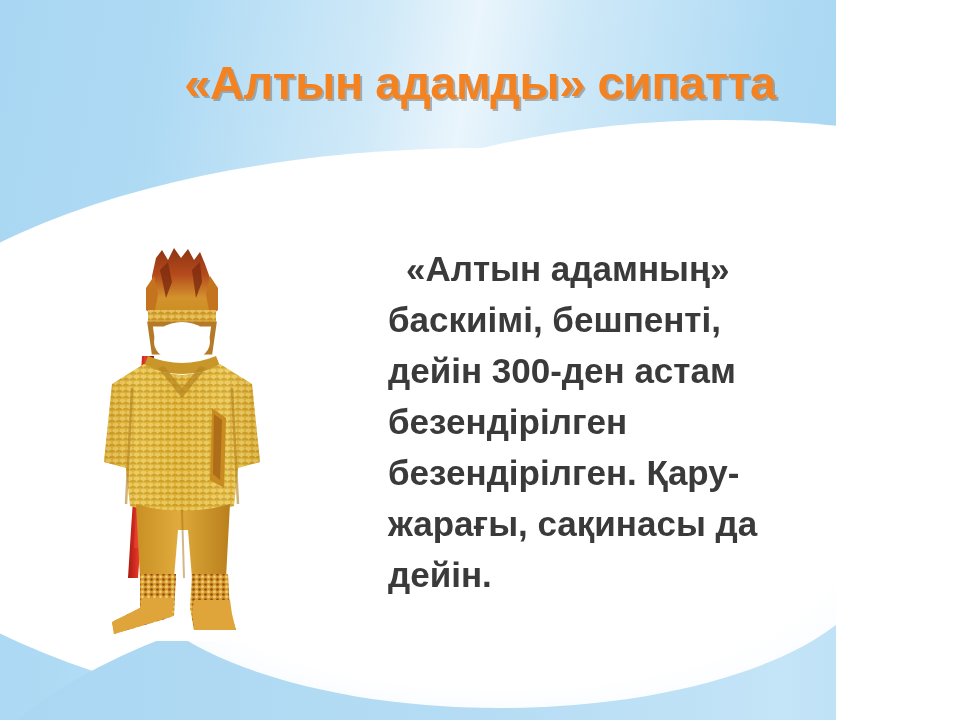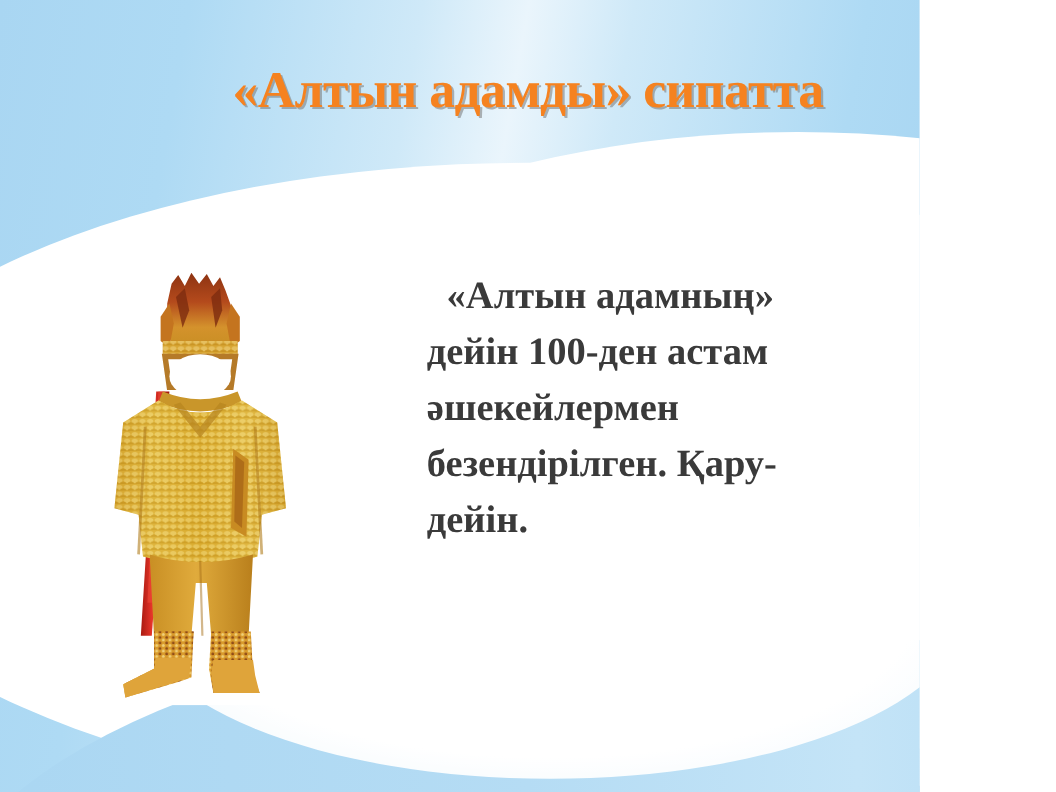--- a/index.html
+++ b/index.html
@@ -5,21 +5,21 @@
   html, body {
     margin: 0;
     padding: 0;
     background: #ffffff;
   }
   #slide {
     position: relative;
     width: 836px;
     height: 720px;
     overflow: hidden;
-    font-family: Liberation Serif, serif;
+    font-family: Liberation Sans, sans-serif;
     background: linear-gradient(100deg,
         #a9d6f2 0%,
         #aedaf4 18%,
         #cfe9f8 40%,
         #eaf5fc 50%,
         #cfe9f8 60%,
         #aedaf4 82%,
         #a5d3f1 100%);
   }
 
@@ -217,19 +217,21 @@
         <path d="M56 326 L92 326 L90 352 L56 352 Z" fill="url(#bootScales)"></path>
         <path d="M58 350 L90 350 L88 368 L76 372 L30 386 L28 374 L56 360 Z" fill="#dfa43a"></path>
         <path d="M108 326 L144 326 L146 364 L152 382 L110 382 L106 360 Z" fill="url(#bootScales)"></path>
         <path d="M110 352 L146 352 L148 366 L152 382 L110 382 L108 364 Z" fill="#dfa43a"></path>
       </g>
     </svg>
   </div>
 
   <div class="body-text">
     <div class="line"><span class="indent"></span><span>«Алтын адамның»</span></div>
-    <div class="line"><span>дейін 100-ден астам</span></div>
-    <div class="line"><span>әшекейлермен</span></div>
+    <div class="line"><span>баскиімі, бешпенті,</span></div>
+    <div class="line"><span>дейін 300-ден астам</span></div>
+    <div class="line"><span>безендірілген</span></div>
     <div class="line"><span>безендірілген. Қару-</span></div>
+    <div class="line"><span>жарағы, сақинасы да</span></div>
     <div class="line"><span>дейін.</span></div>
   </div>
 
 </div>
 
 </body></html>

